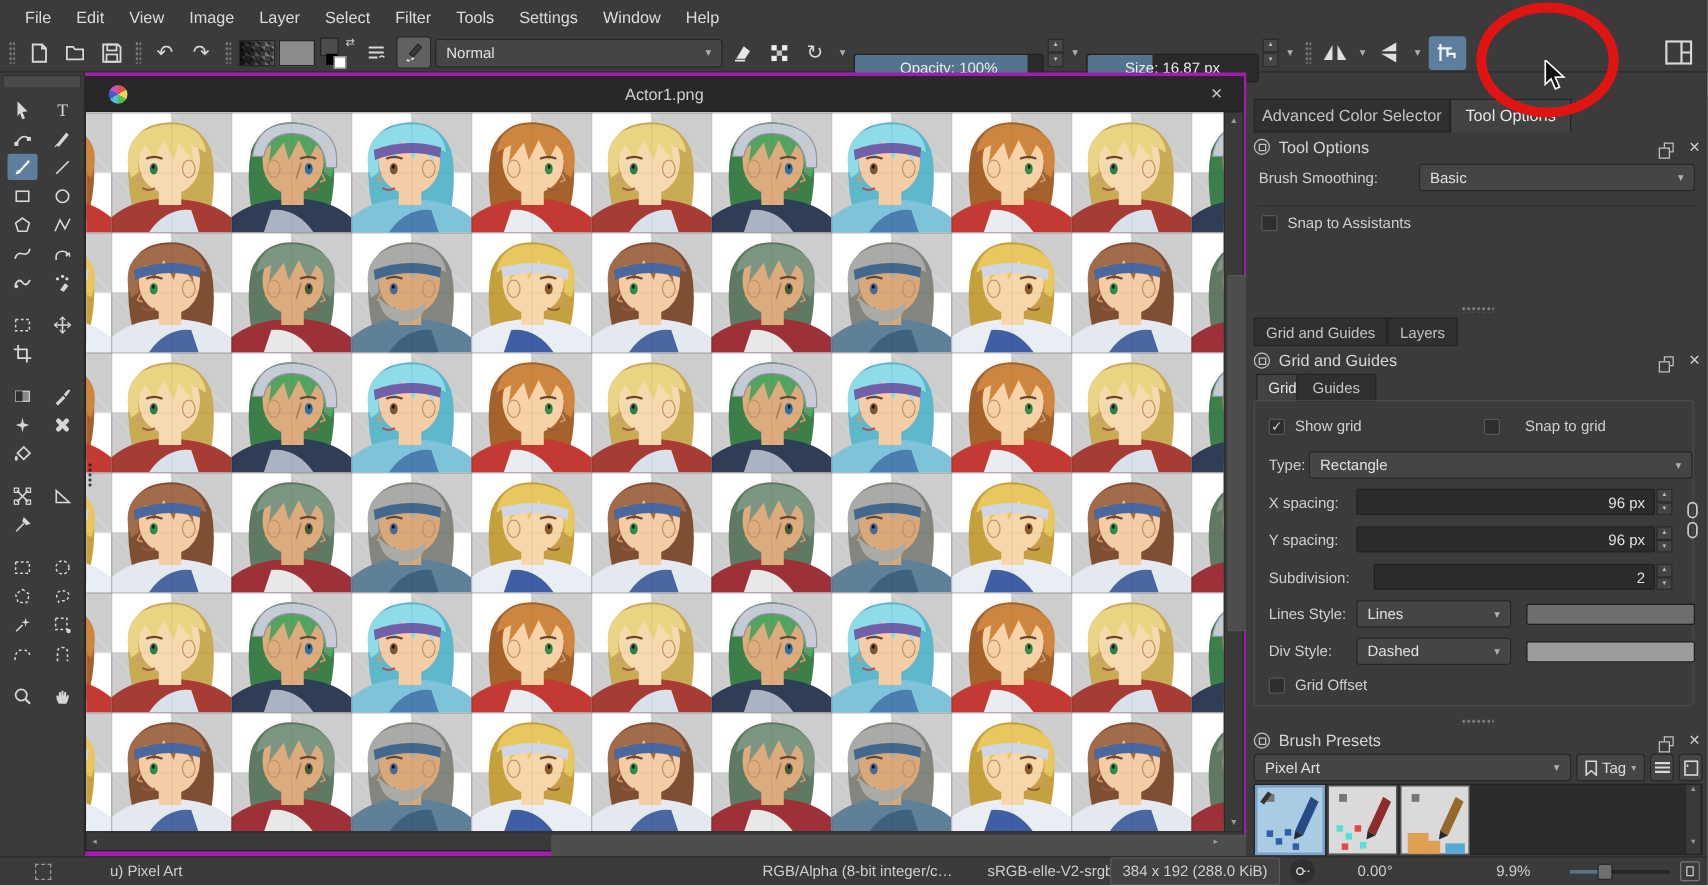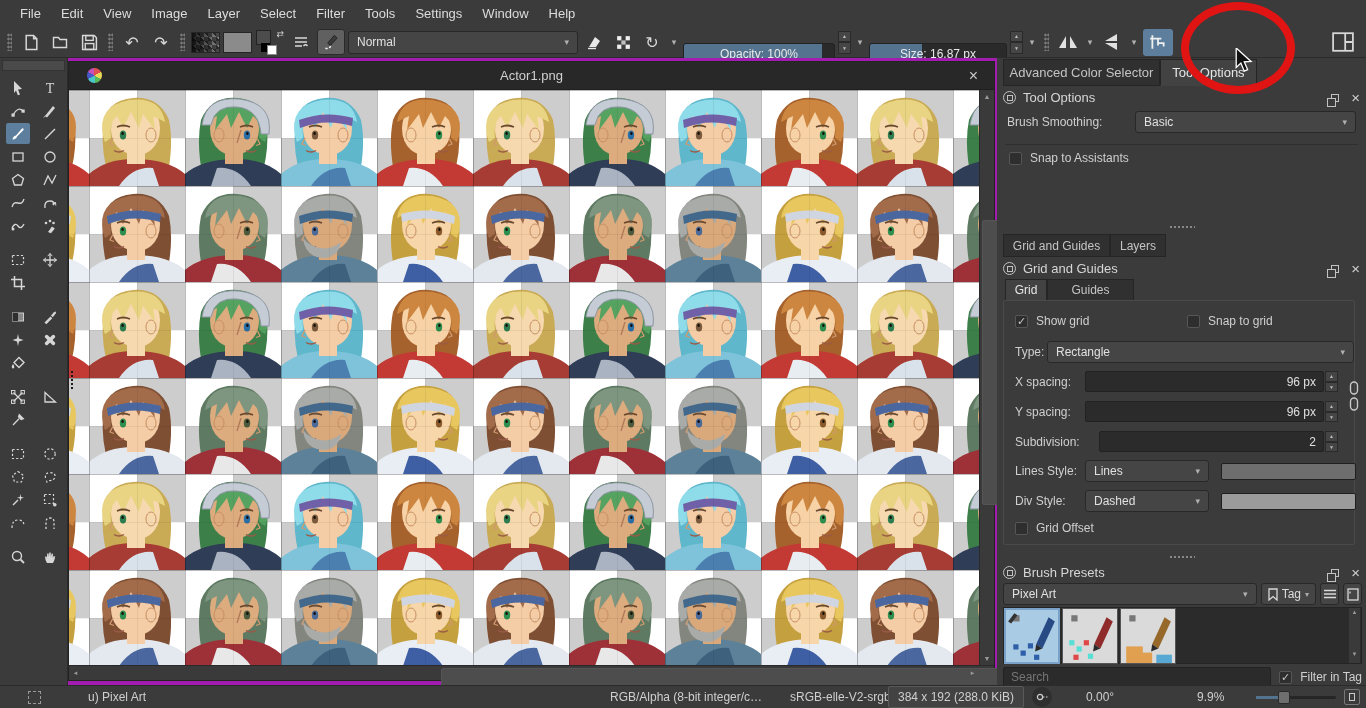--- a/index.html
+++ b/index.html
@@ -80,21 +80,21 @@
     background-position:20px 0,0 0,68px 0,0 48px;}
   .vscroll{width:15px;background:#3a3a3a;border-left:1px solid #2a2a2a;position:relative;flex:none;}
   .vscroll .sa{position:absolute;left:0;right:0;height:13px;display:flex;align-items:center;justify-content:center;font-size:7px;color:#9a9a9a;}
   .vscroll .thumb{position:absolute;left:2px;right:2px;top:130px;height:285px;background:#4d4d4d;border-radius:2px;}
   .hscroll{height:15px;background:#3a3a3a;border-top:1px solid #2a2a2a;position:relative;flex:none;}
   .hscroll .sa{position:absolute;top:0;bottom:0;width:13px;display:flex;align-items:center;justify-content:center;font-size:7px;color:#9a9a9a;}
   .hscroll .thumb{position:absolute;top:2px;bottom:2px;left:372px;width:665px;background:#4d4d4d;border-radius:2px;}
   .cv-splitdots{position:absolute;left:1px;top:280px;width:4px;height:20px;z-index:5;
     background-image:radial-gradient(#1a1a1a 1px,transparent 1.2px);background-size:4px 4px;}
   
-  .panel{flex:1;position:relative;background:#3b3b3b;font-size:12px;}
+  .panel{flex:1;position:relative;background:#3b3b3b;font-size:12px;margin-top:20px;}
   .ptab{position:absolute;height:27px;display:flex;align-items:center;justify-content:center;
     background:#303030;border:1px solid #252525;font-size:13px;color:#c4c4c4;}
   .ptab.active{background:#424242;color:#e6e6e6;border-bottom-color:#424242;}
   .docker-title{position:absolute;left:6px;right:6px;height:19px;display:flex;align-items:center;gap:7px;}
   .docker-title .name{font-size:13px;color:#d6d6d6;}
   .dk-icons{margin-left:auto;display:flex;align-items:center;gap:10px;}
   .lock-icon{position:relative;width:13px;height:13px;border:1.4px solid #c2c2c2;border-radius:50%;}
   .lock-icon:after{content:"";position:absolute;left:3.2px;top:3.2px;width:4px;height:4px;border:1.2px solid #c2c2c2;}
   .float-icon{position:relative;width:8px;height:8px;border:1.4px solid #c2c2c2;margin-right:2px;}
   .float-icon:after{content:"";position:absolute;left:-5px;top:3px;width:7px;height:7px;border:1.4px solid #c2c2c2;background:#3b3b3b;}
@@ -1669,31 +1669,31 @@
       <span class="lock-icon"></span>
       <span class="name">Grid and Guides</span>
       <span class="dk-icons">
           <span class="float-icon"></span>
       <span class="x-icon">×</span>
         </span>
     </div>
     <div class="ptab active" style="left:8px;top:221px;width:42px;height:22px">
       <span style="font-size:12px">Grid</span>
       </div>
-    <div class="ptab" style="left:50px;top:221px;width:87px;height:22px">
+    <div class="ptab" style="left:40px;top:221px;width:64px;height:22px">
       <span style="font-size:12px">Guides</span>
       </div>
 
     <div class="groupbox" style="left:6px;top:242px;width:352px;height:245px"></div>
 
     <div class="prow" style="left:18px;top:256px;gap:8px">
       <span class="cb">✓</span>
       <span class="plabel">Show grid</span>
     </div>
-    <div class="prow" style="left:190px;top:256px;gap:8px">
+    <div class="prow" style="left:190px;top:256px;gap:20px">
       <span class="cb"></span>
       <span class="plabel">Snap to grid</span>
     </div>
 
     <div class="prow" style="left:18px;top:283px;right:12px;height:22px">
       <span class="plabel">Type:</span>
       <div class="combo" style="position:absolute;left:32px;right:0;height:22px">
         <span>Rectangle</span>
         <span class="arr">▾</span>
       </div>

